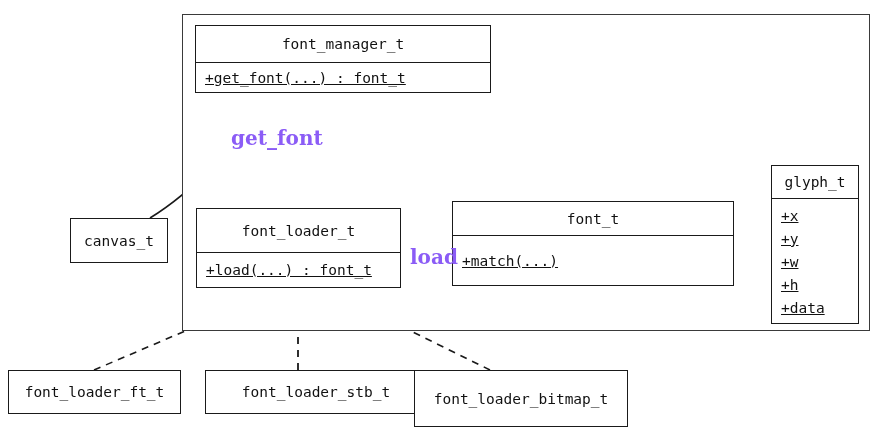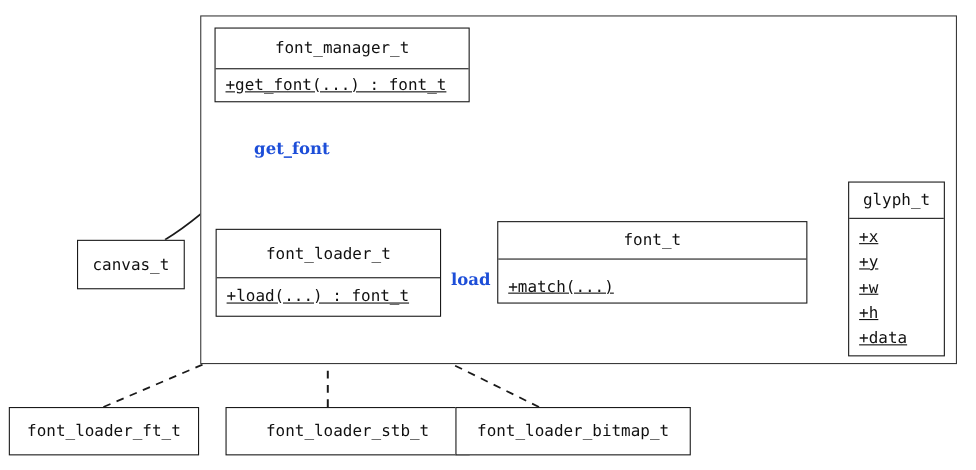--- a/index.html
+++ b/index.html
@@ -77,23 +77,23 @@
     align-items: center;
     justify-content: center;
     font-family: "DejaVu Sans Mono", "Liberation Mono", monospace;
     font-size: 14.5px;
     color: #111111;
     white-space: nowrap;
   }
   .edge-label {
     position: absolute;
     font-family: "DejaVu Serif", "Liberation Serif", serif;
-    font-size: 15px;
+    font-size: 20px;
     font-weight: 700;
-    color: #1d4ed8;
+    color: #8b5cf6;
     white-space: nowrap;
     background: transparent;
     z-index: 6;
   }
 </style>
 </head>
 <body>
 
 <div id="stage">
 
@@ -130,37 +130,37 @@
 
     <line x1="298" y1="370" x2="298" y2="302" stroke="#1a1a1a" stroke-width="1.8" stroke-dasharray="7,6" marker-end="url(#hollowTri)"></line>
 
     <line x1="490" y1="370" x2="352" y2="302" stroke="#1a1a1a" stroke-width="1.6" stroke-dasharray="7,6" marker-end="url(#hollowTri)"></line>
   </svg>
 
   <div class="edge-label" style="left:231px; top:126px;">get_font</div>
 
   <div class="edge-label" style="left:410px; top:245px;">load</div>
 
-  <div class="umlbox" style="left:195px; top:25px; width:232px; height:68px;">
+  <div class="umlbox" style="left:195px; top:25px; width:296px; height:68px;">
     <div class="cls-title" style="height:36px;">font_manager_t</div>
     <div class="cls-divider"></div>
     <div class="cls-body" style="height:30px;">
       <div class="member">+get_font(...) : font_t</div>
     </div>
   </div>
 
   <div class="umlbox" style="left:196px; top:208px; width:205px; height:80px;">
     <div class="cls-title" style="height:43px;">font_loader_t</div>
     <div class="cls-divider"></div>
     <div class="cls-body" style="height:35px;">
       <div class="member">+load(...) : font_t</div>
     </div>
   </div>
 
-  <div class="umlbox" style="left:452px; top:201px; width:282px; height:75px;">
+  <div class="umlbox" style="left:452px; top:201px; width:282px; height:85px;">
     <div class="cls-title" style="height:33px;">font_t</div>
     <div class="cls-divider"></div>
     <div class="cls-body" style="height:50px;">
       <div class="member">+match(...)</div>
     </div>
   </div>
 
   <div class="umlbox simple-box" style="left:70px; top:218px; width:98px; height:45px;">
     <span>canvas_t</span>
   </div>
@@ -178,17 +178,17 @@
   </div>
 
   <div class="umlbox simple-box" style="left:8px; top:370px; width:173px; height:44px;">
     <span>font_loader_ft_t</span>
   </div>
 
   <div class="umlbox simple-box" style="left:205px; top:370px; width:222px; height:44px;">
     <span>font_loader_stb_t</span>
   </div>
 
-  <div class="umlbox simple-box" style="left:414px; top:370px; width:214px; height:44px;">
+  <div class="umlbox simple-box" style="left:414px; top:370px; width:214px; height:57px;">
     <span>font_loader_bitmap_t</span>
   </div>
 
 </div>
 
 </body></html>

